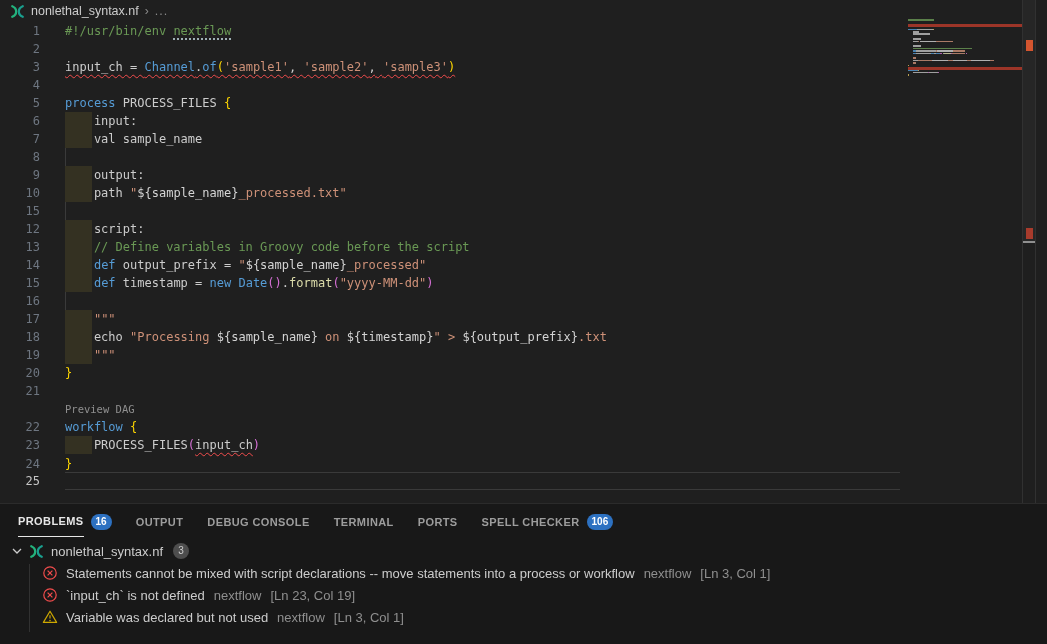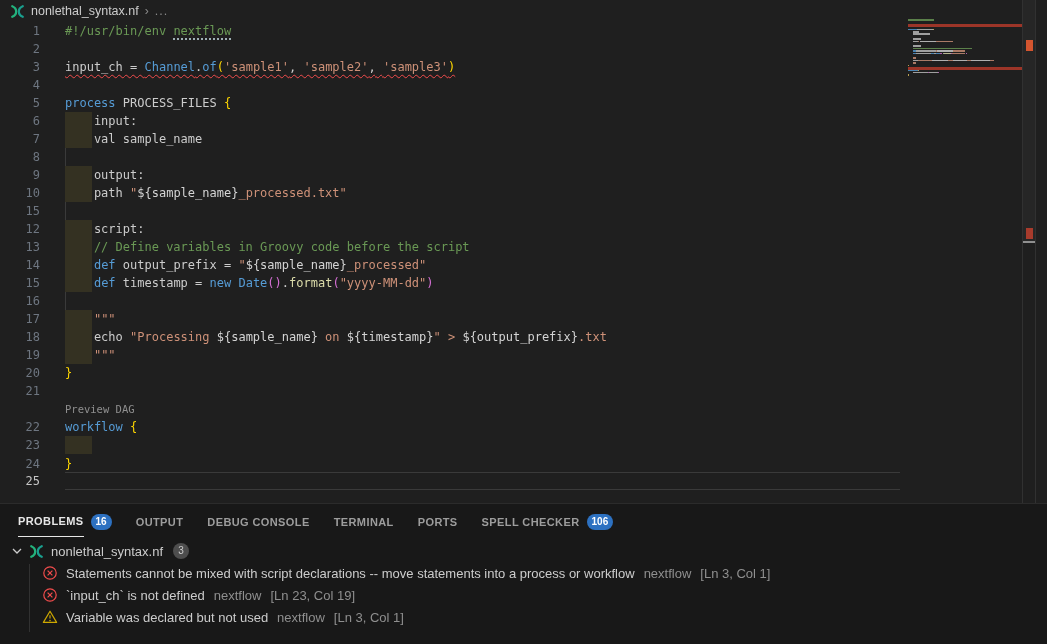--- a/index.html
+++ b/index.html
@@ -185,20 +185,21 @@
           <span class="code"></span>
         </div>
         <div class="line" style="top: 418px;">
           <span class="ln">22</span>
           <span class="code"><span class="tk-kw">workflow </span><span class="tk-b1">{</span></span>
         </div>
         <div class="line" style="top: 436px;">
           <span class="guide"></span>
           <span class="iblock"></span>
           <span class="ln">23</span>
+          <span class="code"><span class="tk-pl">    PROCESS_FILES</span><span class="tk-b2">(</span><span class="tk-pl u-err">input_ch</span><span class="tk-b2">)</span></span>
         </div>
         <div class="line" style="top: 455px;">
           <span class="ln">24</span>
           <span class="code"><span class="tk-b1">}</span></span>
         </div>
         <div class="line cur" style="top: 472px;">
           <span class="curbox"></span>
           <span class="ln">25</span>
           <span class="code"></span>
         </div>

